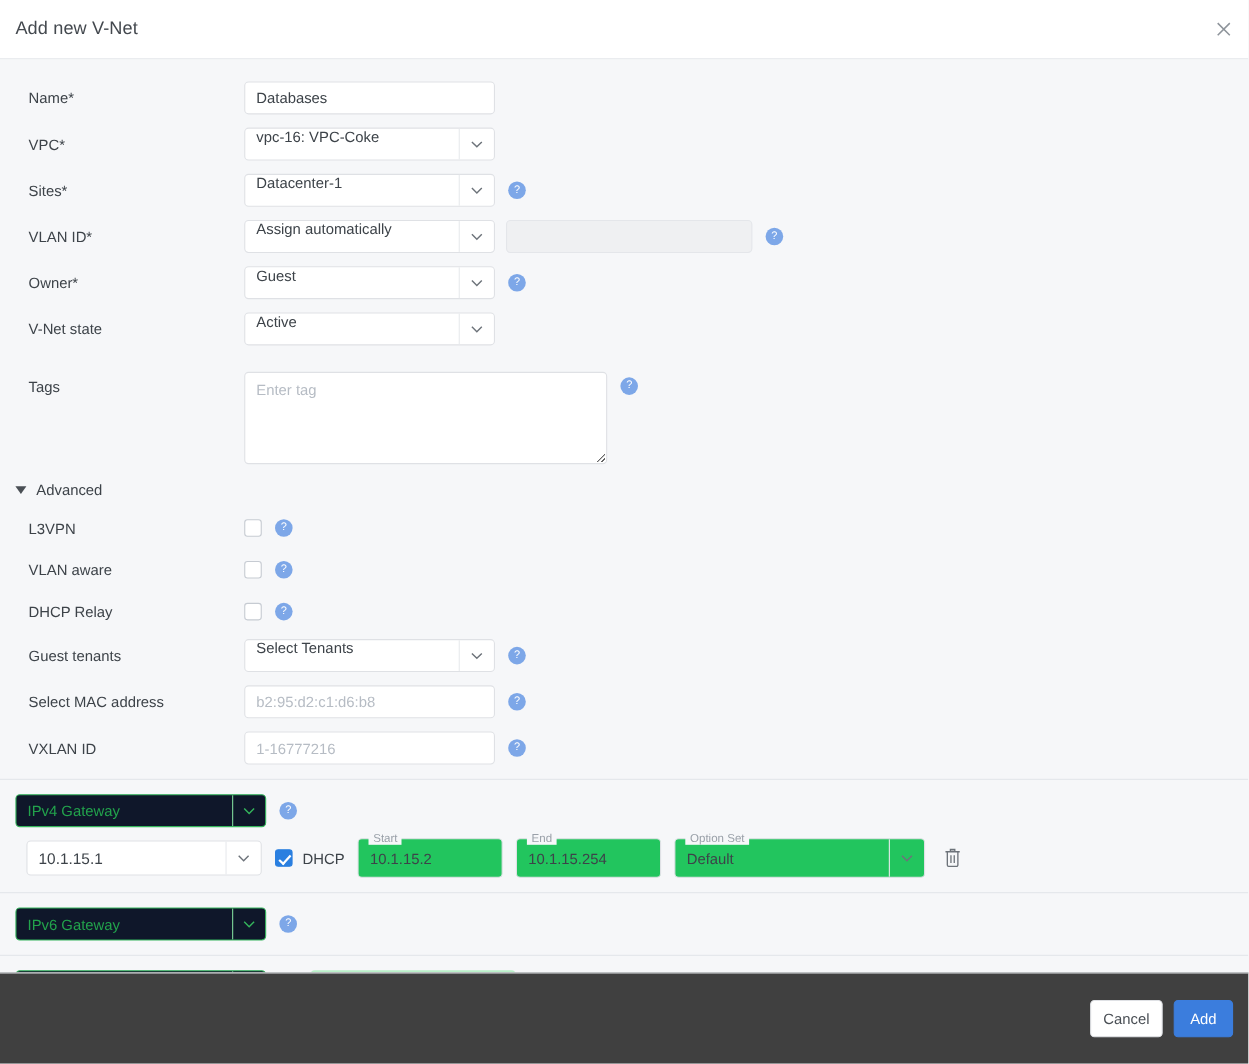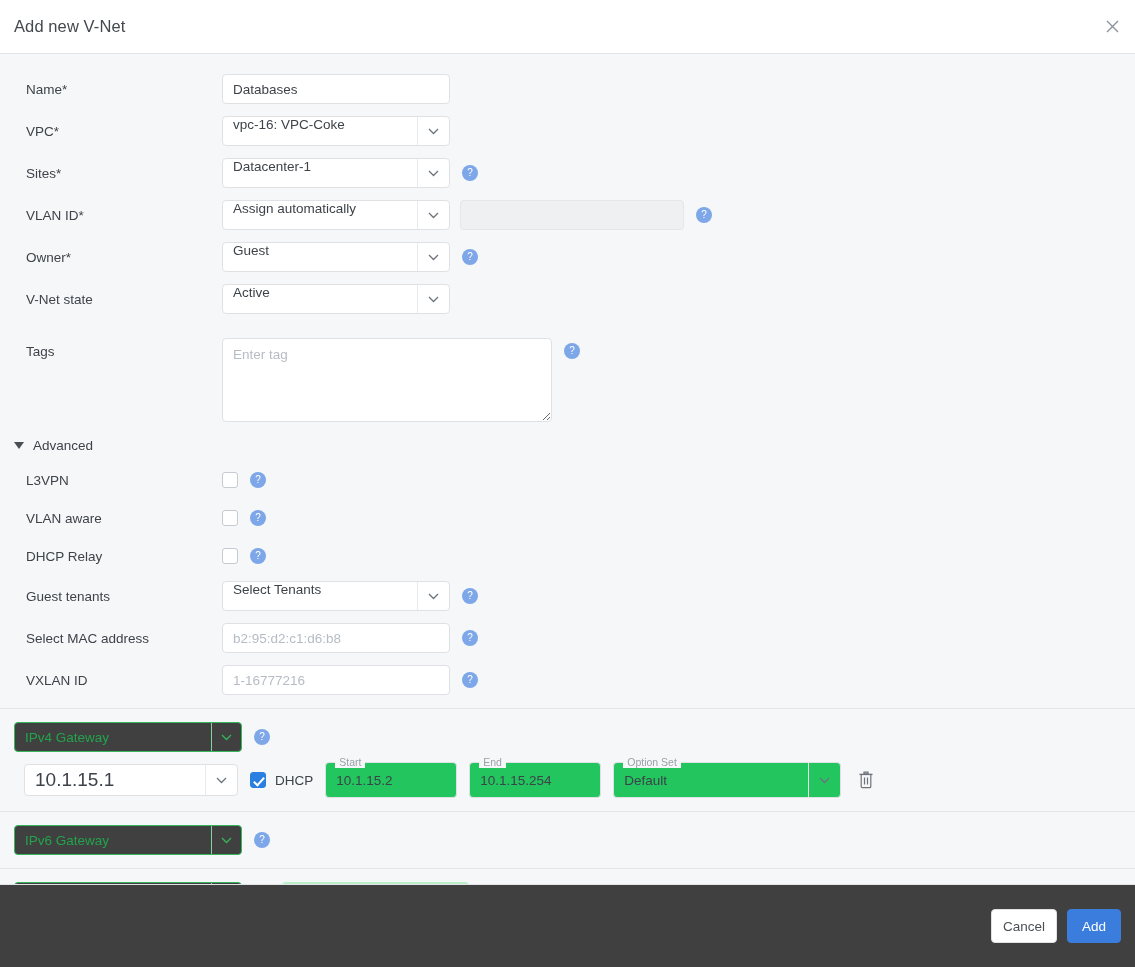--- a/index.html
+++ b/index.html
@@ -175,21 +175,21 @@
   .divider {
     height: 1px;
     background: #e4e6ea;
     width: 100%;
     margin: 13px 0;
   }
 
   
   .gw-select {
     width: 228px; height: 30px;
-    background: #404040;
+    background: #0f172a;
     border: 1px solid #35b55c;
     border-radius: 4px;
     display: flex; align-items: center;
     cursor: pointer;
     margin-left: 14px;
   }
   .gw-select .sel-value {
     padding-left: 10px; flex: 1;
     color: #22a34c;
     font-size: 13.5px;
@@ -476,21 +476,21 @@
             <path d="M1 1 L5.5 5.5 L10 1" stroke="#35b55c" stroke-width="1.3" fill="none"></path>
           </svg>
       </span>
     </div>
     <div class="help">?</div>
   </div>
 
   <div class="subnet-row">
 
     <div class="gw-addr-select">
-      <span class="sel-value" style="padding-left:10px;flex:1;font-size:19px;">10.1.15.1</span>
+      <span class="sel-value" style="padding-left:10px;flex:1;font-size:14px;">10.1.15.1</span>
       <span class="sel-arrow" style="width:32px;height:100%;border-left:1px solid #e8eaed;display:flex;align-items:center;justify-content:center;">
         <svg class="chev" width="11" height="7" viewBox="0 0 11 7">
             <path d="M1 1 L5.5 5.5 L10 1" stroke="#6d737a" stroke-width="1.3" fill="none"></path>
           </svg>
       </span>
     </div>
 
     <div class="dhcp-wrap">
       <div class="cbox checked"></div>
       <span class="dhcp-label">DHCP</span>

